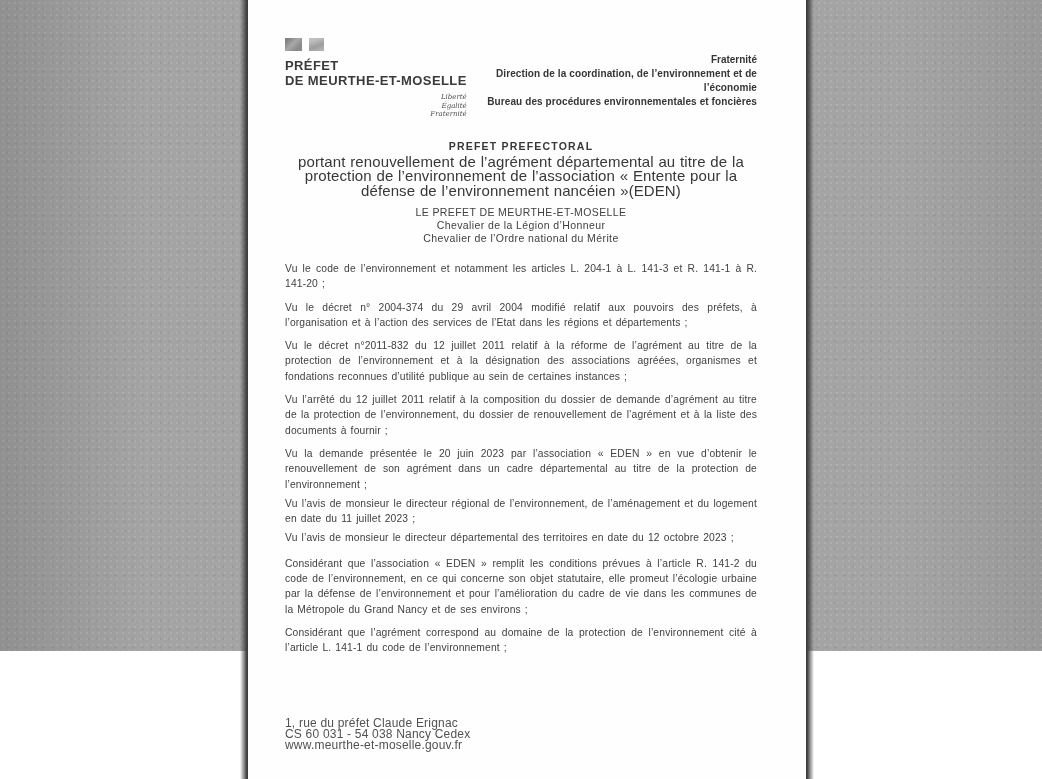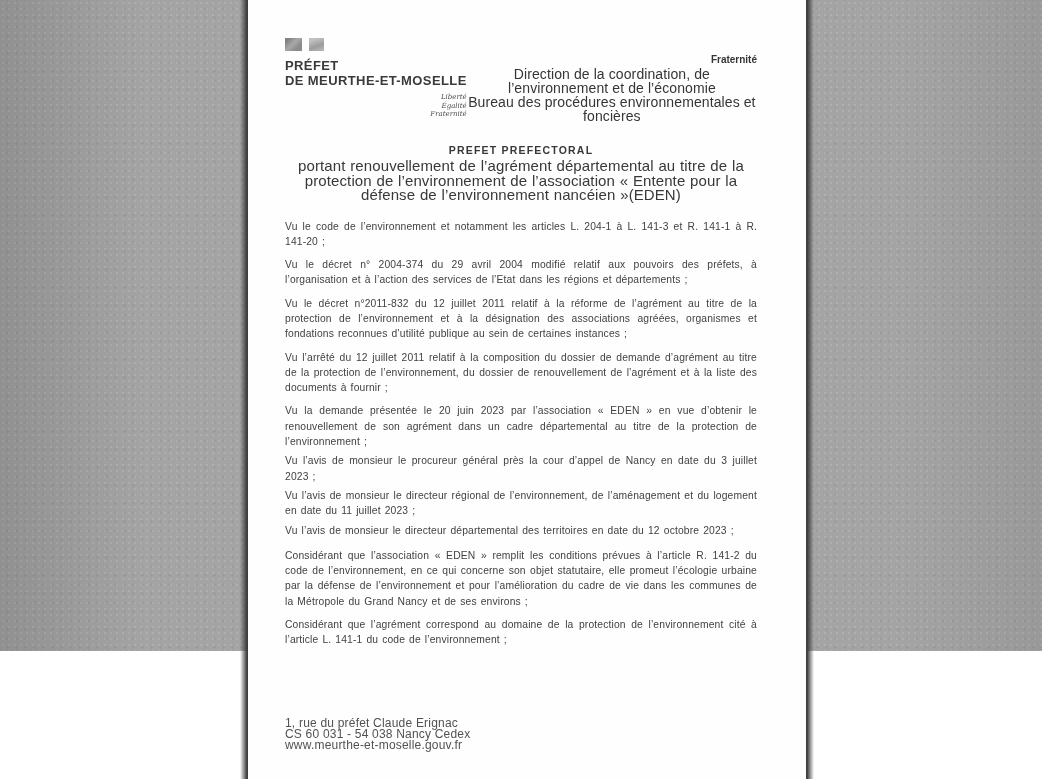--- a/index.html
+++ b/index.html
@@ -44,21 +44,21 @@
   }
   .emblem .sq2 {
     display: inline-block; width: 15px; height: 13px; margin-left: 7px;
     background: linear-gradient(160deg, #c0c0c0 20%, #9d9d9d 60%, #b3b3b3 90%);
   }
   .gov-line { font-size: 13px; font-weight: bold; color: #3a3a3a; letter-spacing: 0.4px; line-height: 15px; }
   .motto { margin-top: 5px; font-family: "DejaVu Serif", serif; font-style: italic; font-size: 7px; line-height: 8.5px; color: #4c4c4c; text-align: right; }
 
   .office { margin-left: auto; text-align: right; padding-top: 16px; color: #353535; }
   .office-main { font-size: 10px; font-weight: bold; line-height: 14px; }
-  .office-sub  { font-size: 14px; font-weight: normal; line-height: 14px; letter-spacing: 0.1px; text-align: center; }
+  .office-sub  { font-size: 10px; font-weight: bold; line-height: 14px; letter-spacing: 0.1px; }
 
   
   .title-block { margin-top: 21px; text-align: center; }
   .doc-heading { font-size: 10.5px; font-weight: bold; letter-spacing: 1.2px; color: #383838; line-height: 13px; }
   .doc-subject {
     margin: 2px auto 0; max-width: 452px;
     font-size: 15px; font-weight: normal; line-height: 14.5px;
     letter-spacing: 0.1px; word-spacing: 0.5px; color: #383838;
   }
   .issuer { margin-top: 8px; font-size: 10.5px; line-height: 13px; letter-spacing: 0.4px; color: #404040; }
@@ -104,29 +104,33 @@
       <div class="office">
         <div class="office-main">Fraternité</div>
         <div class="office-sub">Direction de la coordination, de l’environnement et de l’économie</div>
         <div class="office-sub">Bureau des procédures environnementales et foncières</div>
       </div>
     </header>
 
     <section class="title-block">
       <h1 class="doc-heading">PREFET PREFECTORAL</h1>
       <p class="doc-subject">portant renouvellement de l’agrément départemental au titre de la protection de l’environnement de l’association « Entente pour la défense de l’environnement nancéien »(EDEN)</p>
+      <div class="issuer">
+        <div>LE PREFET DE MEURTHE-ET-MOSELLE</div>
+        <div>Chevalier de la Légion d’Honneur</div>
+        <div>Chevalier de l’Ordre national du Mérite</div>
+      </div>
     </section>
 
     <section class="doc-body">
       <p>Vu le code de l’environnement et notamment les articles L. 204-1 à L. 141-3 et R. 141-1 à R. 141-20 ;</p>
       <p>Vu le décret n° 2004-374 du 29 avril 2004 modifié relatif aux pouvoirs des préfets, à l’organisation et à l’action des services de l’Etat dans les régions et départements ;</p>
       <p>Vu le décret n°2011-832 du 12 juillet 2011 relatif à la réforme de l’agrément au titre de la protection de l’environnement et à la désignation des associations agréées, organismes et fondations reconnues d’utilité publique au sein de certaines instances ;</p>
       <p>Vu l’arrêté du 12 juillet 2011 relatif à la composition du dossier de demande d’agrément au titre de la protection de l’environnement, du dossier de renouvellement de l’agrément et à la liste des documents à fournir ;</p>
       <p class="tight">Vu la demande présentée le 20 juin 2023 par l’association « EDEN » en vue d’obtenir le renouvellement de son agrément dans un cadre départemental au titre de la protection de l’environnement ;</p>
-      <p class="tight">Vu l’avis de monsieur le procureur général près la cour d’appel de Nancy en date du 3 juillet 2023 ;</p>
       <p class="tight">Vu l’avis de monsieur le directeur régional de l’environnement, de l’aménagement et du logement en date du 11 juillet 2023 ;</p>
       <p class="after-gap">Vu l’avis de monsieur le directeur départemental des territoires en date du 12 octobre 2023 ;</p>
       <p>Considérant que l’association « EDEN » remplit les conditions prévues à l’article R. 141-2 du code de l’environnement, en ce qui concerne son objet statutaire, elle promeut l’écologie urbaine par la défense de l’environnement et pour l’amélioration du cadre de vie dans les communes de la Métropole du Grand Nancy et de ses environs ;</p>
       <p>Considérant que l’agrément correspond au domaine de la protection de l’environnement cité à l’article L. 141-1 du code de l’environnement ;</p>
     </section>
 
     <footer class="doc-footer">
       <div>1, rue du préfet Claude Erignac</div>
       <div>CS 60 031 - 54 038 Nancy Cedex</div>
       <div>www.meurthe-et-moselle.gouv.fr</div>

